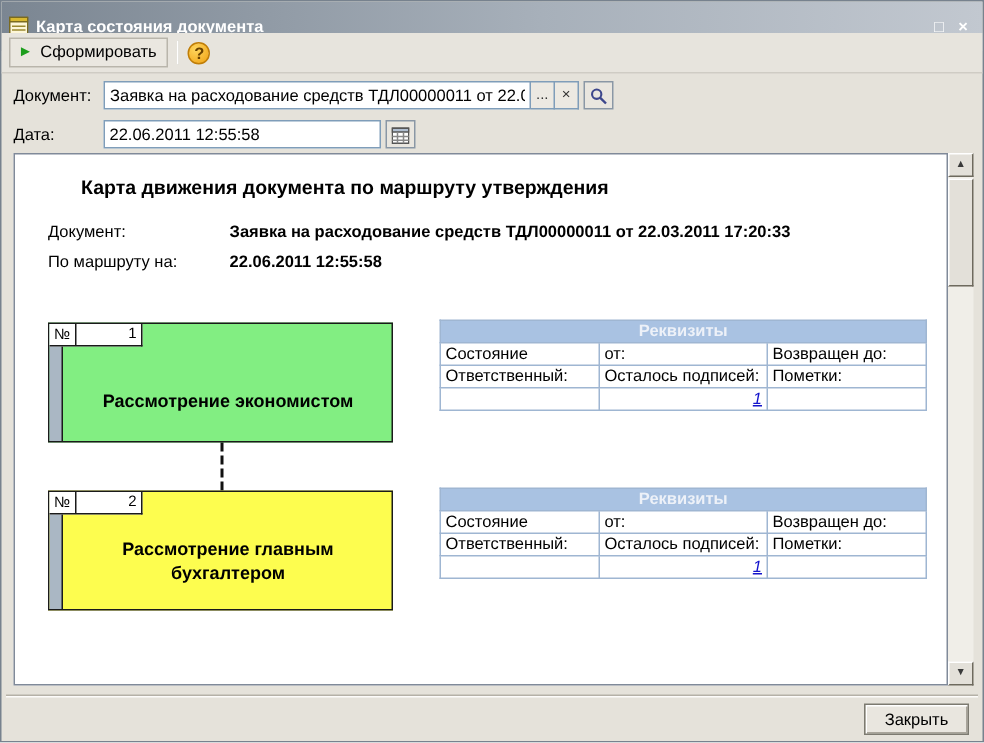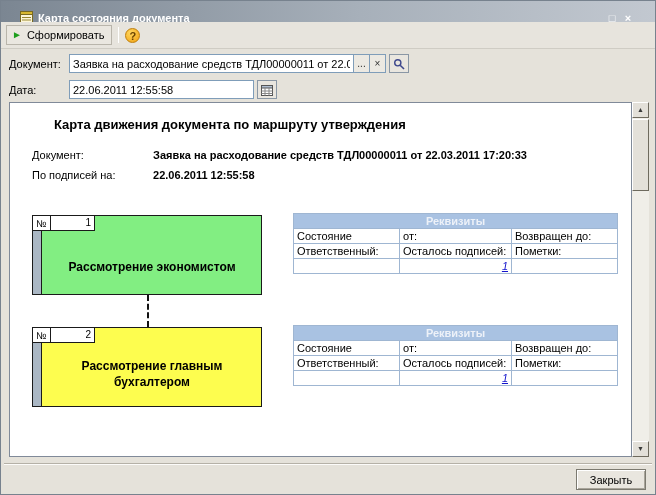--- a/index.html
+++ b/index.html
@@ -7,21 +7,21 @@
   .window{
     position:relative;width:656px;height:495px;
     background:#e5e2da;border:1px solid #77828e;
     font-family:"Liberation Sans", sans-serif;font-size:11px;color:#000;
     overflow:hidden;
   }
   
   .titlebar{
     position:absolute;top:0;left:0;right:0;height:33px;
     background:linear-gradient(90deg,#7b8692,#a7b0ba 55%,#c2c8d0);
-    display:flex;align-items:center;padding:0 19px;color:#fff;font-weight:bold;
+    display:flex;align-items:center;padding:0 5px;color:#fff;font-weight:bold;
   }
   .win-icon{width:13px;height:13px;margin-right:5px;flex:0 0 auto;}
   .title-text{flex:1;white-space:nowrap;overflow:hidden;}
   .win-btn{width:16px;text-align:center;color:#fff;font-weight:bold;cursor:default;line-height:18px;}
   
   .toolbar{
     position:absolute;top:21px;left:0;right:0;height:27px;
     border-bottom:1px solid #cfccc4;display:flex;align-items:center;padding-left:5px;
     background:#e7e4dd;
   }
@@ -185,21 +185,21 @@
       <div class="report">
 
         <div class="report-title">Карта движения документа по маршруту утверждения</div>
 
         <div class="meta">
           <div class="meta-row">
             <span class="meta-label">Документ:</span>
             <span class="meta-value">Заявка на расходование средств ТДЛ00000011 от 22.03.2011 17:20:33</span>
           </div>
           <div class="meta-row">
-            <span class="meta-label">По подписей на:</span>
+            <span class="meta-label">По маршруту на:</span>
             <span class="meta-value">22.06.2011 12:55:58</span>
           </div>
         </div>
 
         <div class="stage-box stage-1">
           <div class="stage-strip"></div>
           <div class="stage-tab">
             <span class="tab-num-label">№</span>
             <span class="tab-num-value">1</span>
           </div>

